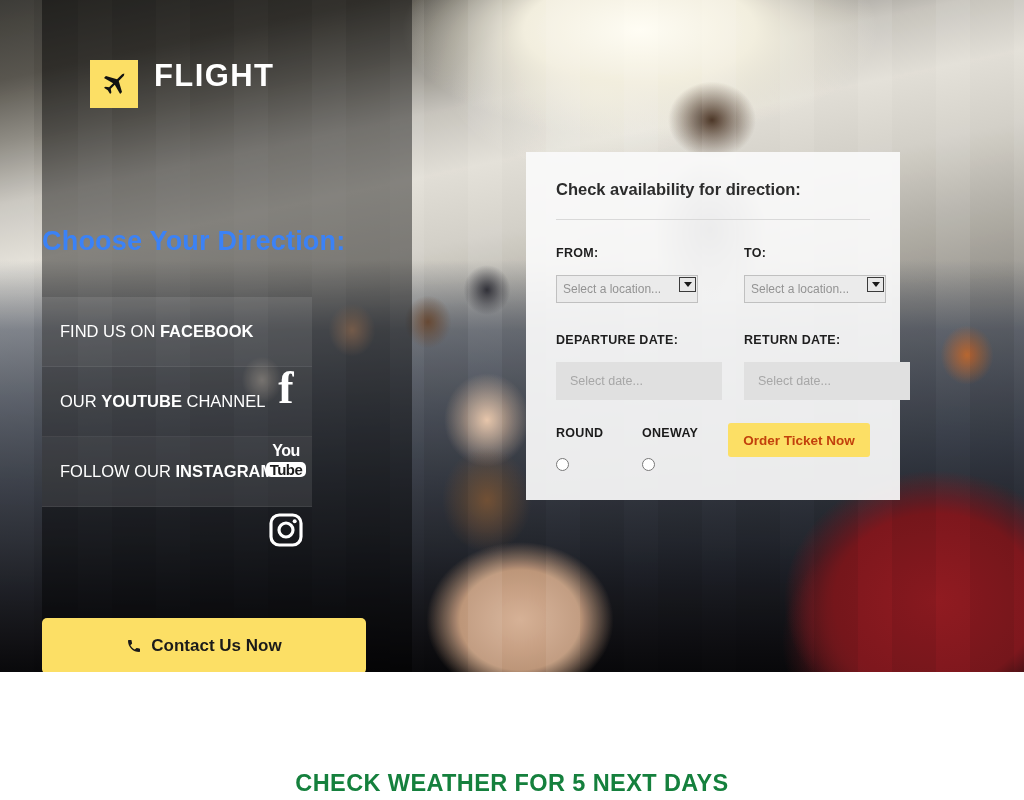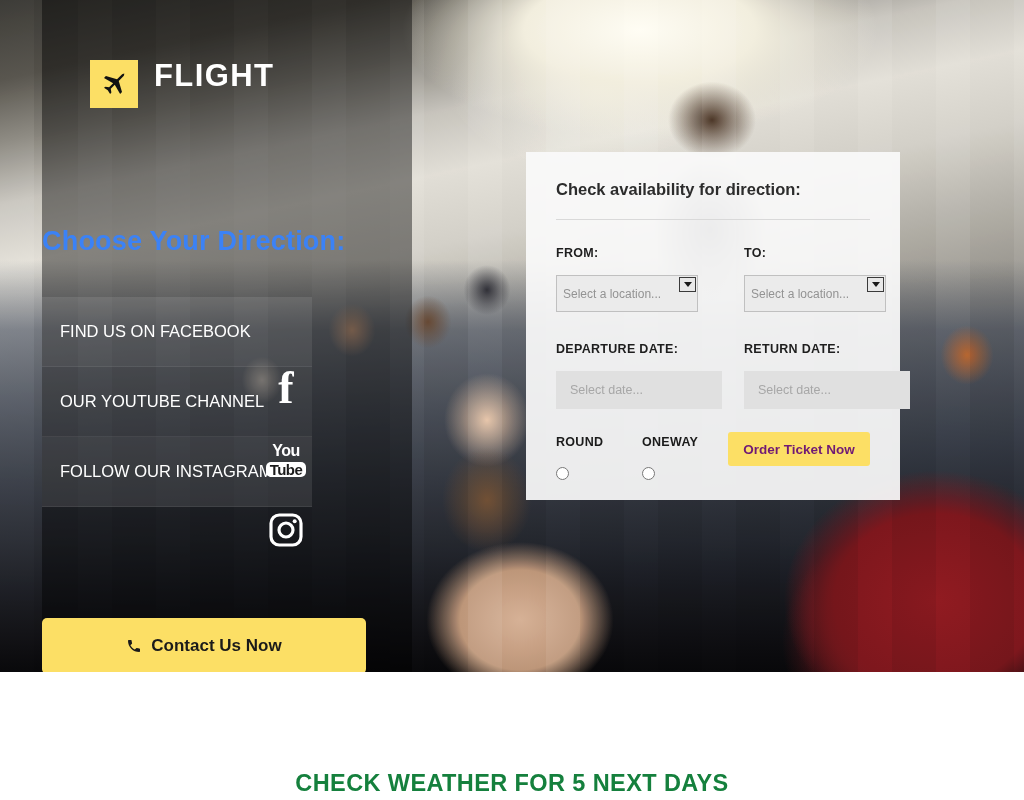--- a/index.html
+++ b/index.html
@@ -153,21 +153,21 @@
     padding-left: 18px;
   }
   .social-row:nth-child(2) { background: rgba(255,255,255,0.07); }
   .social-row:nth-child(3) { background: rgba(255,255,255,0.10); }
   .social-text {
     color: #ffffff;
     font-size: 16.5px;
     font-weight: normal;
     white-space: nowrap;
   }
-  .social-text b { font-weight: normal; margin-top: 34px; }
+  .social-text b { font-weight: bold; margin-top: 34px; }
 
   
   .social-icons {
     position: absolute;
     left: 262px;
     top: 355px;
     width: 48px;
     z-index: 7;
   }
   .social-glyph {
@@ -262,21 +262,21 @@
     color: #1e1e1e;
     font-size: 12.5px;
     font-weight: bold;
     letter-spacing: 0.3px;
     margin-bottom: 7px;
   }
   .spacer { }
   .select-wrap {
     position: relative;
     width: 142px;
-    height: 37px;
+    height: 28px;
     margin-bottom: 22px;
   }
   .select-wrap .sel-face {
     position: absolute;
     inset: 0;
     background: #ebebeb;
     border: 1px solid #c0c0c0;
     display: flex;
     align-items: center;
     padding-left: 6px;
@@ -336,21 +336,21 @@
   }
   .order-btn {
     grid-row: 1 / span 2;
     grid-column: 3;
     justify-self: end;
     width: 142px;
     height: 34px;
     background: #fcdf65;
     border: none;
     border-radius: 3px;
-    color: #701a75;
+    color: #c2410c;
     font-family: "Liberation Sans", sans-serif;
     font-size: 13.5px;
     font-weight: bold;
     cursor: pointer;
     margin-top: -3px;
   }
 
   
   .weather-section {
     position: absolute;

